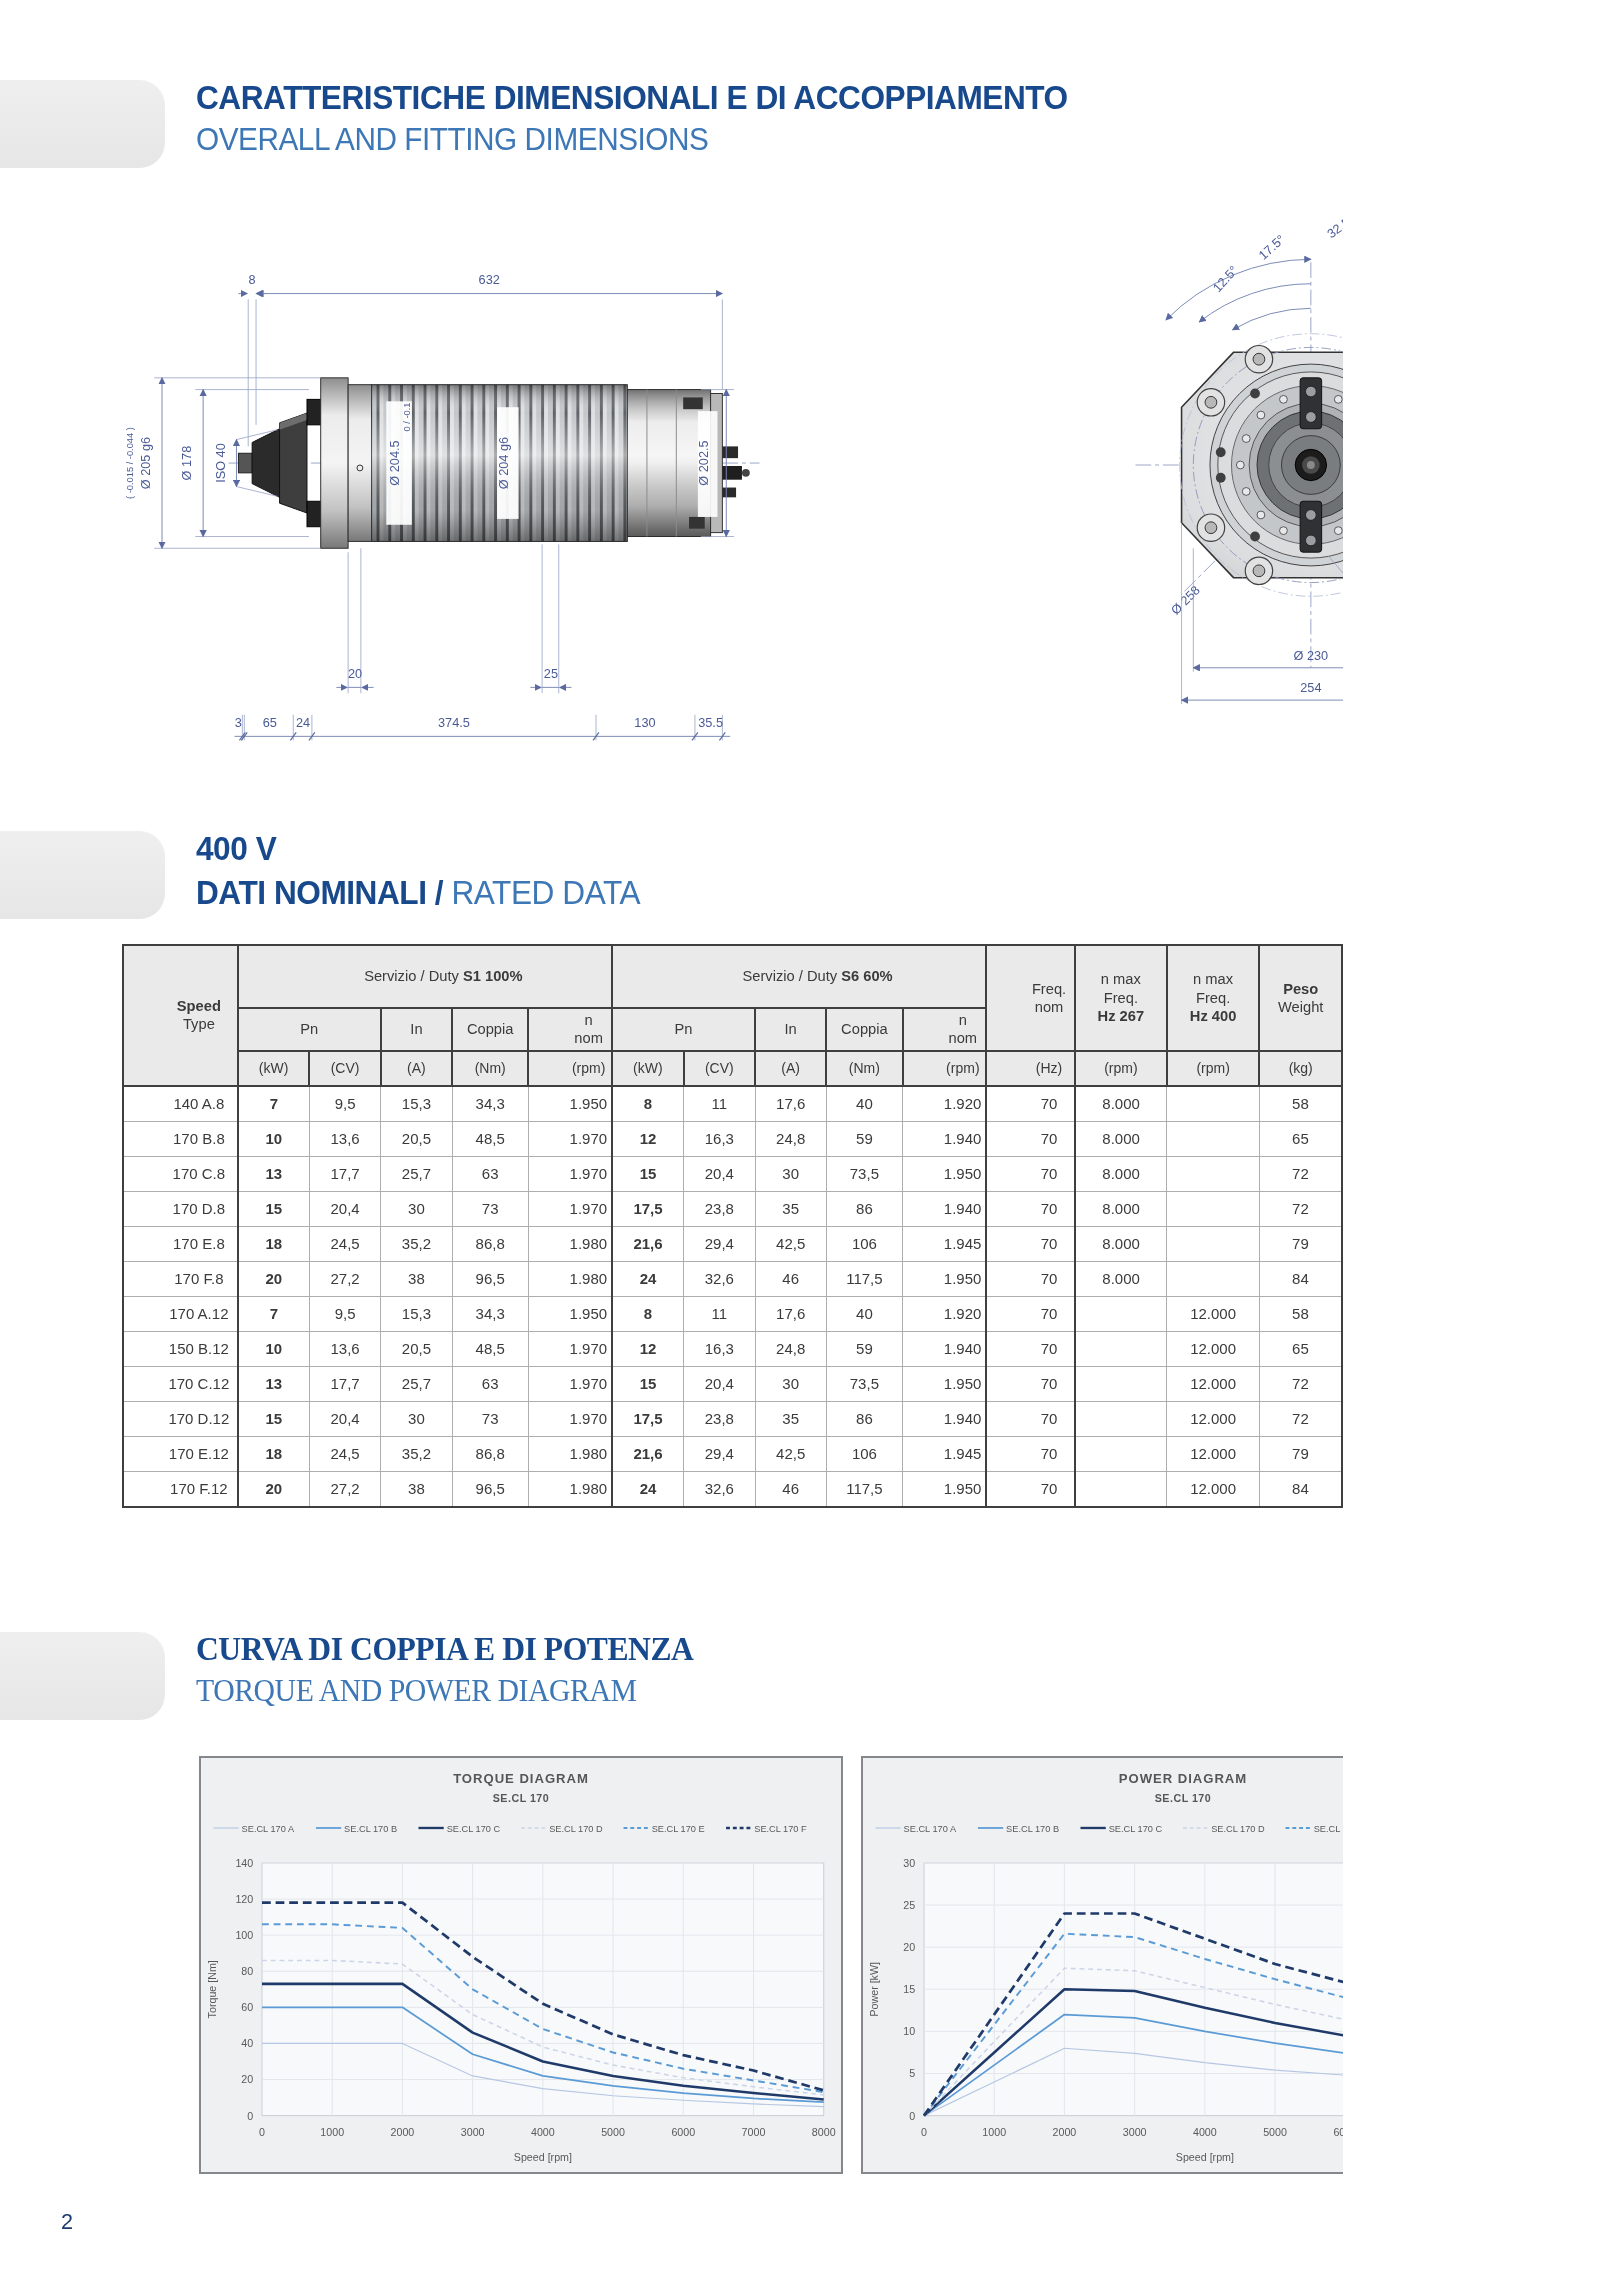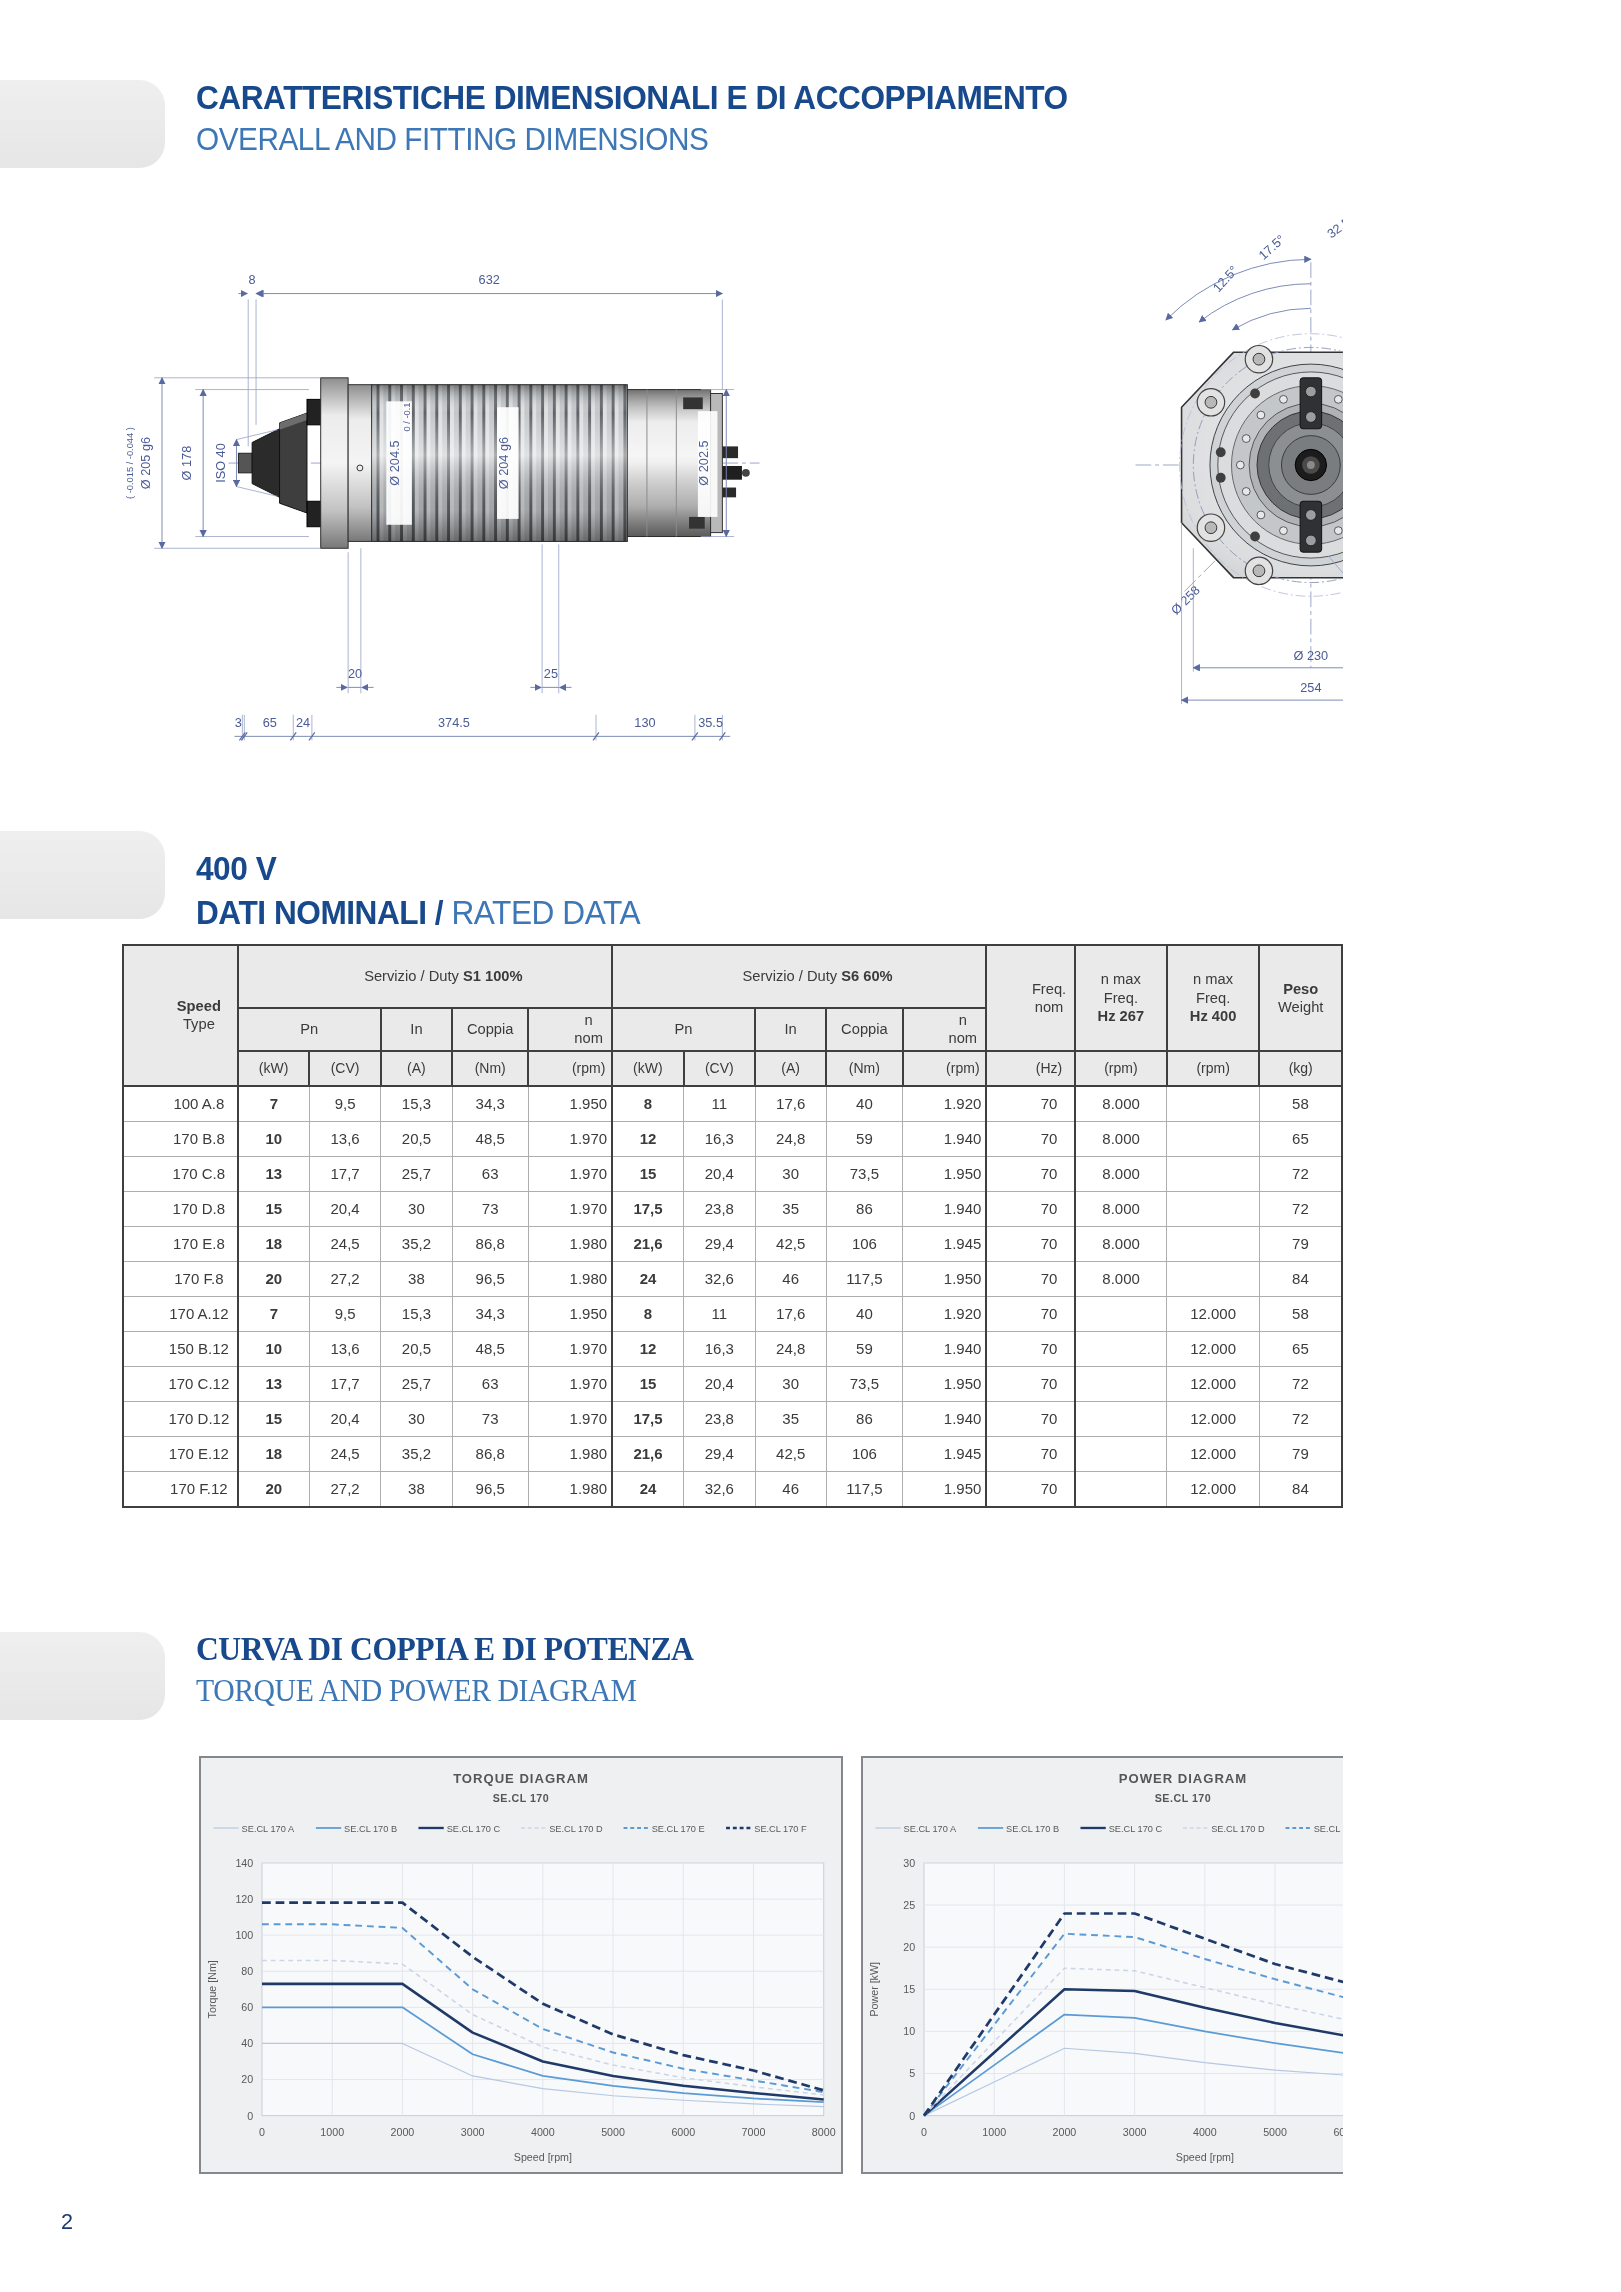--- a/index.html
+++ b/index.html
@@ -286,21 +286,21 @@
     <line class="dimline" x1="97" y1="502" x2="337" y2="502" marker-start="url(#arw2)" marker-end="url(#arw2)"></line>
     <text class="dimtxt" x="217" y="494" text-anchor="middle">Ø 230</text>
 
     <line class="thinext" x1="85" y1="354" x2="85" y2="539"></line>
       <line class="thinext" x1="350" y1="414" x2="350" y2="539"></line>
     <line class="dimline" x1="85" y1="535" x2="350" y2="535" marker-start="url(#arw2)" marker-end="url(#arw2)"></line>
     <text class="dimtxt" x="217" y="527" text-anchor="middle">254</text>
   </svg>
 
   <div class="tab" style="top:831px;"></div>
-  <div class="hblock" style="top:849px;">
+  <div class="hblock" style="top:829px;">
     <div class="h-it">400 V</div>
     <div class="h-it h-mix" style="margin-top:4.9px;">
       <b>DATI NOMINALI /</b>
       <span>RATED DATA</span>
     </div>
   </div>
 
   <table class="rated">
     <colgroup>
       <col style="width:125px;">
@@ -369,21 +369,21 @@
           <th>(Nm)</th>
           <th class="gsep">(rpm)</th>
           <th class="gsep">(Hz)</th>
           <th>(rpm)</th>
           <th>(rpm)</th>
           <th>(kg)</th>
         </tr>
     </thead>
     <tbody>
         <tr>
-          <td class="gsep">100 A.8</td>
+          <td class="gsep">140 A.8</td>
           <td class="bold">7</td>
           <td>9,5</td>
           <td>15,3</td>
           <td>34,3</td>
           <td class="gsep">1.950</td>
           <td class="bold">8</td>
           <td>11</td>
           <td>17,6</td>
           <td>40</td>
           <td class="gsep">1.920</td>

